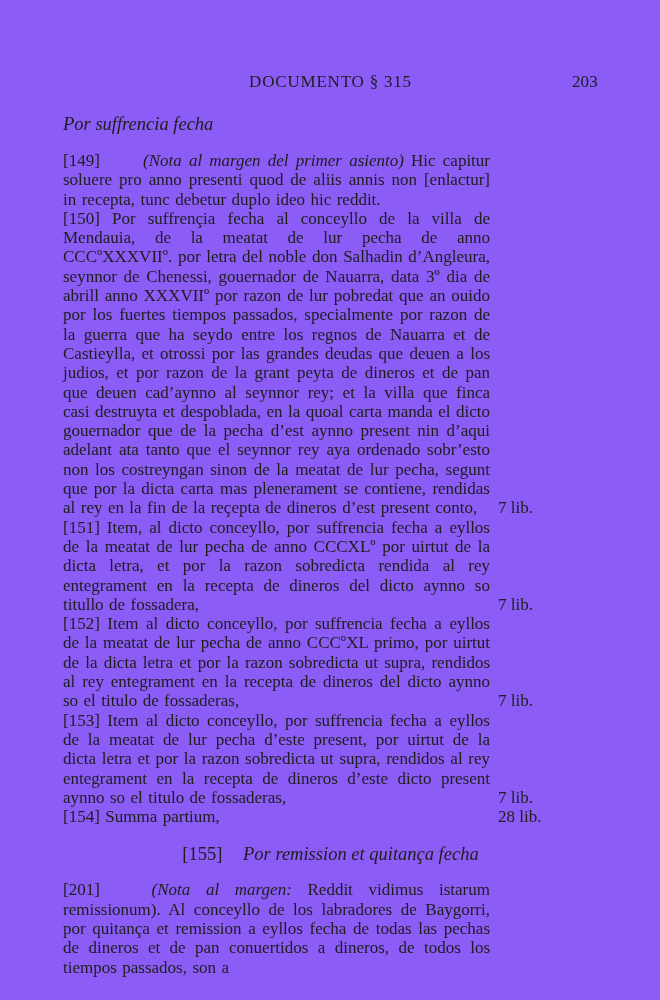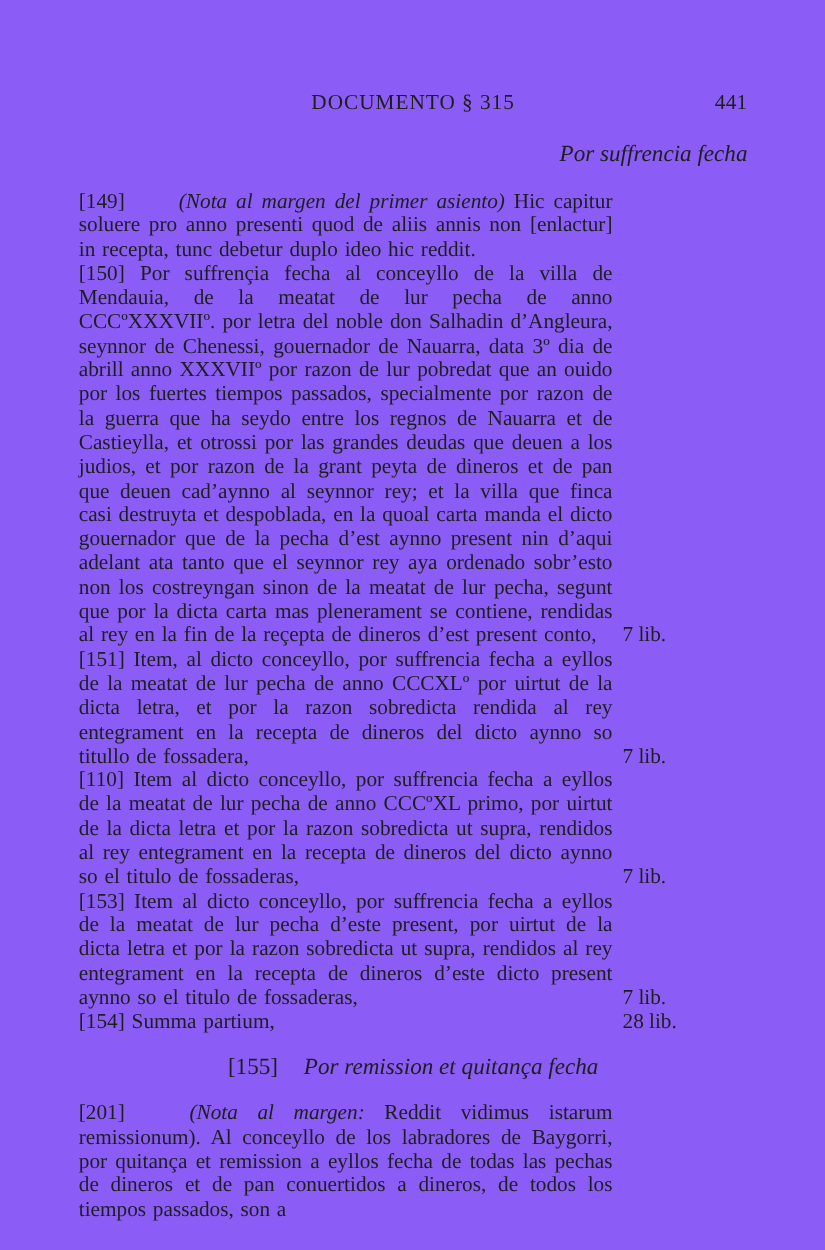--- a/index.html
+++ b/index.html
@@ -31,21 +31,21 @@
     right: 0;
     top: 0;
     letter-spacing: 0.2px;
   }
   .section-heading {
     position: absolute;
     left: 63px;
     top: 114px;
     width: 535px;
     margin: 0;
-    text-align: right;
+    text-align: left;
     font-style: italic;
     font-weight: normal;
     font-size: 18.5px;
   }
   .content {
     position: absolute;
     left: 63px;
     top: 151px;
     width: 427px;
   }
@@ -75,31 +75,31 @@
   }
   .subsection-heading .num { font-style: normal; text-align: right; }
   .subsection-heading .title { font-style: italic; margin-left: 16px; }
 </style>
 </head>
 <body>
 
 <div class="page">
   <div class="running-header">
     <span class="header-title">DOCUMENTO § 315</span>
-    <span class="page-number">441</span>
+    <span class="page-number">203</span>
   </div>
 
   <h2 class="section-heading">Por suffrencia fecha</h2>
 
   <div class="content">
     <div>
         <p class="entry"><span>[149] </span><span class="italic">(Nota al margen del primer asiento)</span><span> Hic capitur soluere pro anno presenti quod de aliis annis non [enlactur] in recepta, tunc debetur duplo ideo hic reddit.</span></p>
         <p class="entry"><span>[150] Por suffrençia fecha al conceyllo de la villa de Mendauia, de la meatat de lur pecha de anno CCCºXXXVIIº. por letra del noble don Salhadin d’Angleura, seynnor de Chenessi, gouernador de Nauarra, data 3º dia de abrill anno XXXVIIº por razon de lur pobredat que an ouido por los fuertes tiempos passados, specialmente por razon de la guerra que ha seydo entre los regnos de Nauarra et de Castieylla, et otrossi por las grandes deudas que deuen a los judios, et por razon de la grant peyta de dineros et de pan que deuen cad’aynno al seynnor rey; et la villa que finca casi destruyta et despoblada, en la quoal carta manda el dicto gouernador que de la pecha d’est aynno present nin d’aqui adelant ata tanto que el seynnor rey aya ordenado sobr’esto non los costreyngan sinon de la meatat de lur pecha, segunt que por la dicta carta mas plenerament se contiene, rendidas al rey en la fin de la reçepta de dineros d’est present conto,</span><span class="amount">7 lib.</span></p>
         <p class="entry"><span>[151] Item, al dicto conceyllo, por suffrencia fecha a eyllos de la meatat de lur pecha de anno CCCXLº por uirtut de la dicta letra, et por la razon sobredicta rendida al rey entegrament en la recepta de dineros del dicto aynno so titullo de fossadera,</span><span class="amount">7 lib.</span></p>
-        <p class="entry"><span>[110] Item al dicto conceyllo, por suffrencia fecha a eyllos de la meatat de lur pecha de anno CCCºXL primo, por uirtut de la dicta letra et por la razon sobredicta ut supra, rendidos al rey entegrament en la recepta de dineros del dicto aynno so el titulo de fossaderas,</span><span class="amount">7 lib.</span></p>
+        <p class="entry"><span>[152] Item al dicto conceyllo, por suffrencia fecha a eyllos de la meatat de lur pecha de anno CCCºXL primo, por uirtut de la dicta letra et por la razon sobredicta ut supra, rendidos al rey entegrament en la recepta de dineros del dicto aynno so el titulo de fossaderas,</span><span class="amount">7 lib.</span></p>
         <p class="entry"><span>[153] Item al dicto conceyllo, por suffrencia fecha a eyllos de la meatat de lur pecha d’este present, por uirtut de la dicta letra et por la razon sobredicta ut supra, rendidos al rey entegrament en la recepta de dineros d’este dicto present aynno so el titulo de fossaderas,</span><span class="amount">7 lib.</span></p>
         <p class="entry"><span>[154] Summa partium,</span><span class="amount">28 lib.</span></p>
       </div>
 
     <h3 class="subsection-heading">
       <span class="num">[155] </span><span class="title">Por remission et quitança fecha</span>
     </h3>
 
     <div>
         <p class="entry"><span>[201] </span><span class="italic">(Nota al margen:</span><span> Reddit vidimus istarum remissionum). Al conceyllo de los labradores de Baygorri, por quitança et remission a eyllos fecha de todas las pechas de dineros et de pan conuertidos a dineros, de todos los tiempos passados, son a</span></p>

